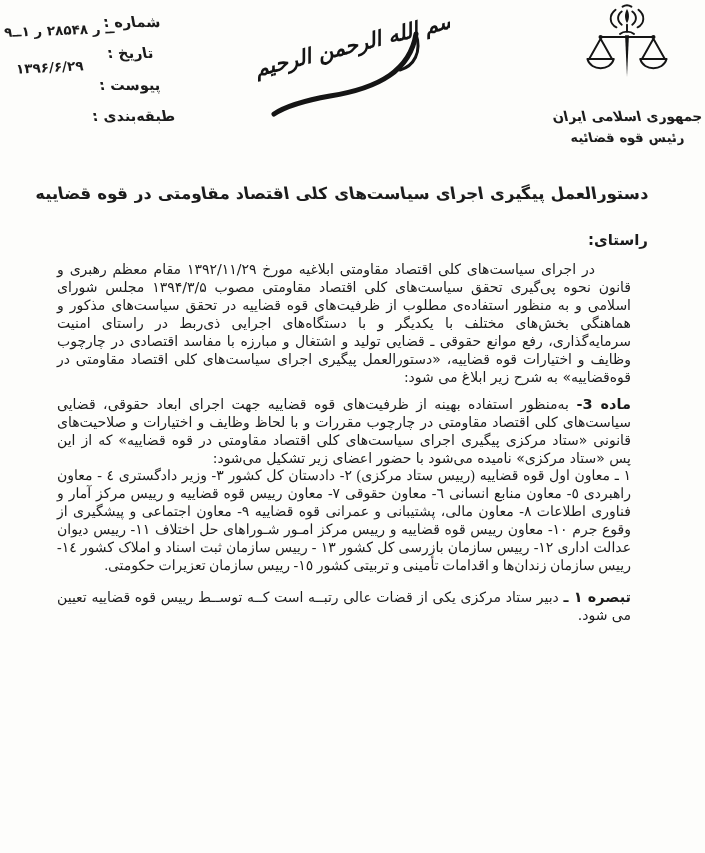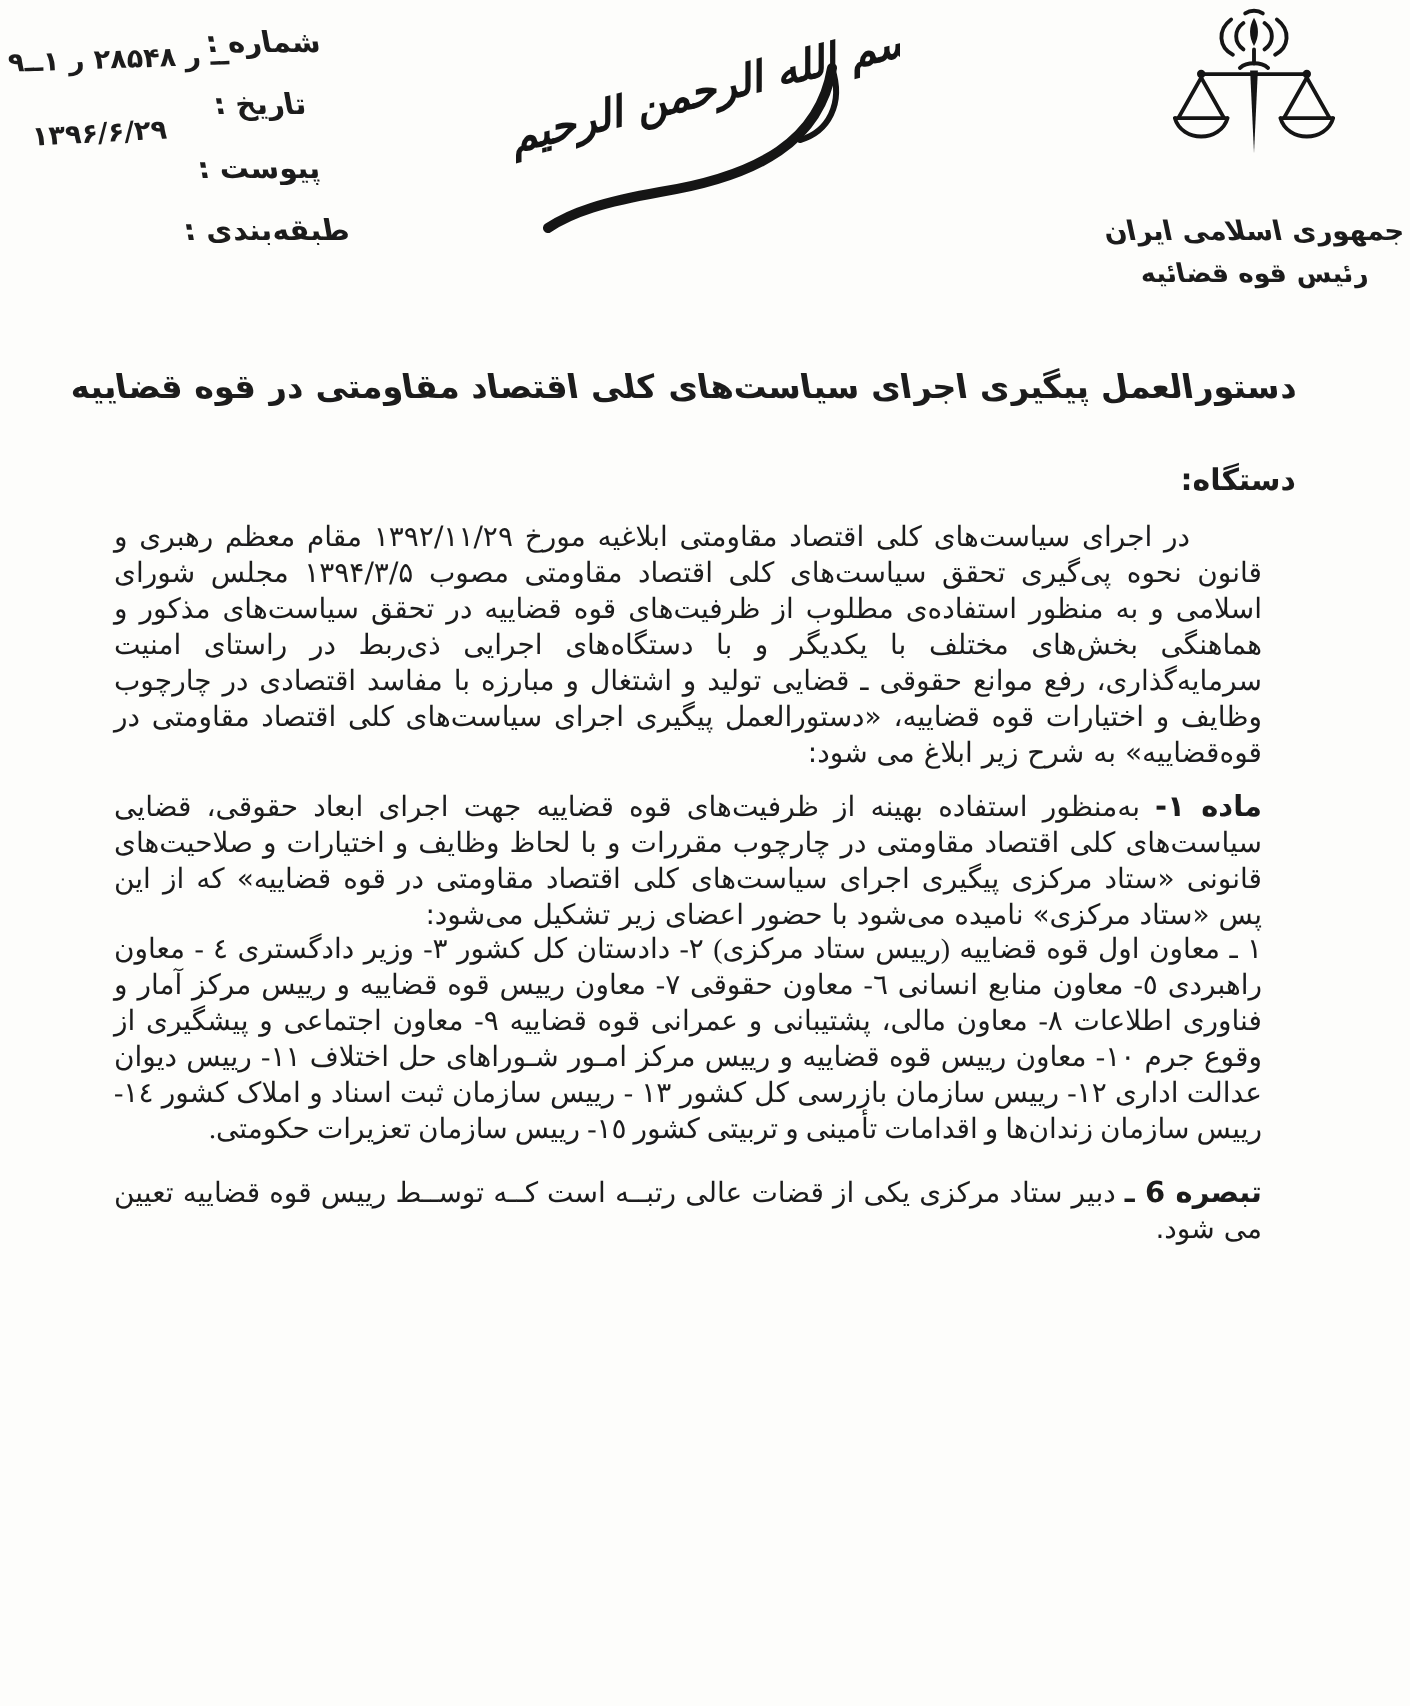--- a/index.html
+++ b/index.html
@@ -125,26 +125,26 @@
         <path d="M5 62 H35 M5 62 C9 76 31 76 35 62"></path>
         <path d="M65 62 H95 M65 62 C69 76 91 76 95 62"></path>
       </g>
     </svg>
     <div class="emblem-text1">جمهوری اسلامی ایران</div>
     <div class="emblem-text2">رئیس قوه قضائیه</div>
   </div>
 
   <div class="doc-title">دستورالعمل پیگیری اجرای سیاست‌های کلی اقتصاد مقاومتی در قوه قضاییه</div>
 
-  <div class="moqaddameh">دستگاه:</div>
+  <div class="moqaddameh">راستای:</div>
 
   <div class="body-text">
 
     <p class="p-intro">در اجرای سیاست‌های کلی اقتصاد مقاومتی ابلاغیه مورخ ۱۳۹۲/۱۱/۲۹ مقام معظم رهبری و قانون نحوه پی‌گیری تحقق سیاست‌های کلی اقتصاد مقاومتی مصوب ۱۳۹۴/۳/۵ مجلس شورای اسلامی و به منظور استفاده‌ی مطلوب از ظرفیت‌های قوه قضاییه در تحقق سیاست‌های مذکور و هماهنگی بخش‌های مختلف با یکدیگر و با دستگاه‌های اجرایی ذی‌ربط در راستای امنیت سرمایه‌گذاری، رفع موانع حقوقی ـ قضایی تولید و اشتغال و مبارزه با مفاسد اقتصادی در چارچوب وظایف و اختیارات قوه قضاییه، «دستورالعمل پیگیری اجرای سیاست‌های کلی اقتصاد مقاومتی در قوه‌قضاییه» به شرح زیر ابلاغ می شود:</p>
 
-    <p><span class="lead">ماده ۱-</span> <span>به‌منظور استفاده بهینه از ظرفیت‌های قوه قضاییه جهت اجرای ابعاد حقوقی، قضایی سیاست‌های کلی اقتصاد مقاومتی در چارچوب مقررات و با لحاظ وظایف و اختیارات و صلاحیت‌های قانونی «ستاد مرکزی پیگیری اجرای سیاست‌های کلی اقتصاد مقاومتی در قوه قضاییه» که از این پس «ستاد مرکزی» نامیده می‌شود با حضور اعضای زیر تشکیل می‌شود:</span></p>
+    <p><span class="lead">ماده 3-</span> <span>به‌منظور استفاده بهینه از ظرفیت‌های قوه قضاییه جهت اجرای ابعاد حقوقی، قضایی سیاست‌های کلی اقتصاد مقاومتی در چارچوب مقررات و با لحاظ وظایف و اختیارات و صلاحیت‌های قانونی «ستاد مرکزی پیگیری اجرای سیاست‌های کلی اقتصاد مقاومتی در قوه قضاییه» که از این پس «ستاد مرکزی» نامیده می‌شود با حضور اعضای زیر تشکیل می‌شود:</span></p>
 
     <p class="p-members">۱ ـ معاون اول قوه قضاییه (رییس ستاد مرکزی) ۲- دادستان کل کشور ۳- وزیر دادگستری ٤ - معاون راهبردی ٥- معاون منابع انسانی ٦- معاون حقوقی ۷- معاون رییس قوه قضاییه و رییس مرکز آمار و فناوری اطلاعات ۸- معاون مالی، پشتیبانی و عمرانی قوه قضاییه ۹- معاون اجتماعی و پیشگیری از وقوع جرم ۱۰- معاون رییس قوه قضاییه و رییس مرکز امـور شـوراهای حل اختلاف ۱۱- رییس دیوان عدالت اداری ۱۲- رییس سازمان بازرسی کل کشور ۱۳ - رییس سازمان ثبت اسناد و املاک کشور ۱٤- رییس سازمان زندان‌ها و اقدامات تأمینی و تربیتی کشور ۱٥- رییس سازمان تعزیرات حکومتی.</p>
 
-    <p><span class="lead">تبصره 6 ـ</span> <span>دبیر ستاد مرکزی یکی از قضات عالی رتبــه است کــه توســط رییس قوه قضاییه تعیین می شود.</span></p>
+    <p><span class="lead">تبصره ۱ ـ</span> <span>دبیر ستاد مرکزی یکی از قضات عالی رتبــه است کــه توســط رییس قوه قضاییه تعیین می شود.</span></p>
 
   </div>
 </div>
 
 </body></html>

